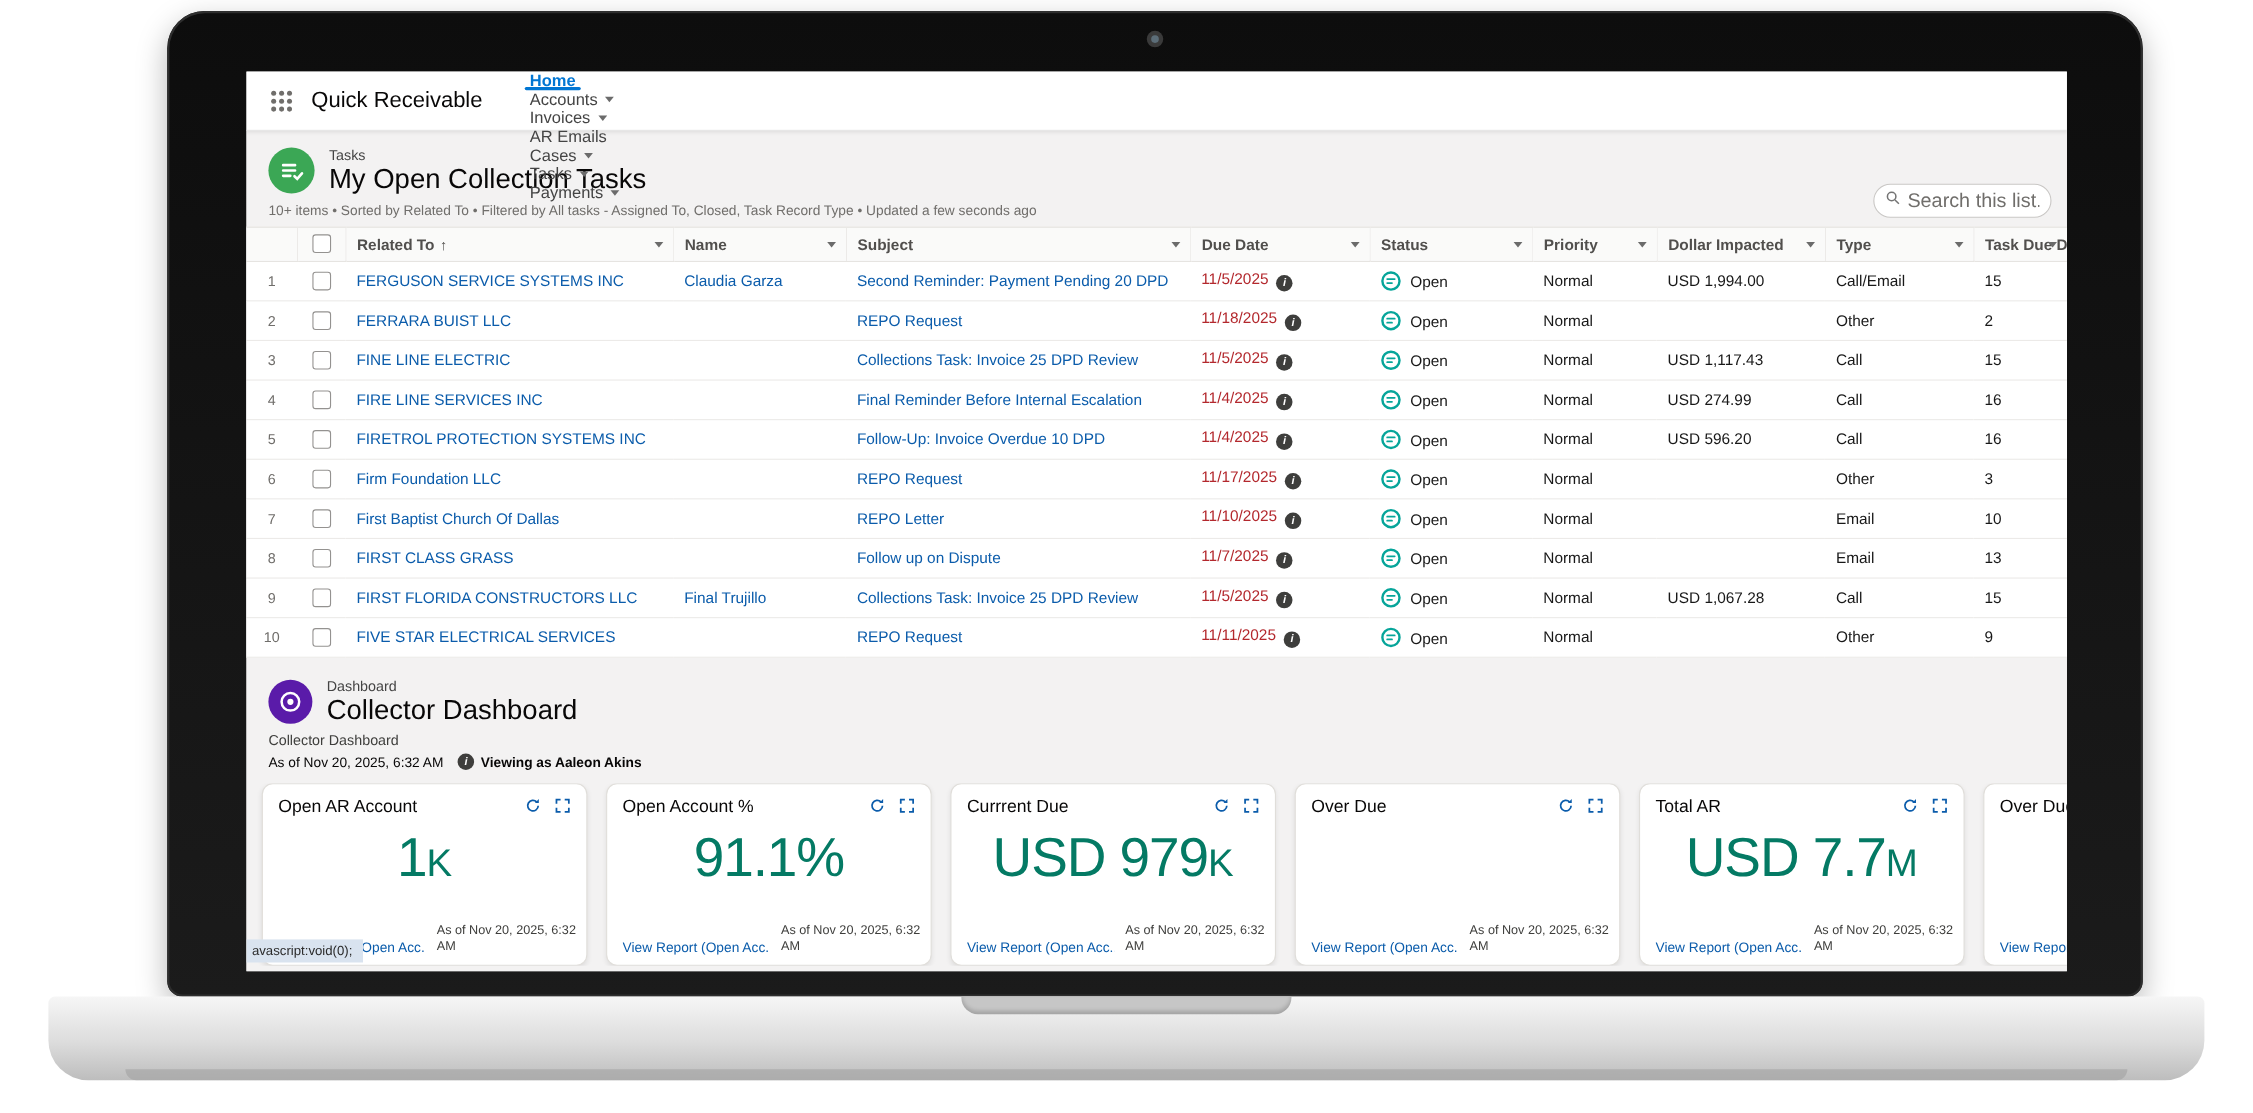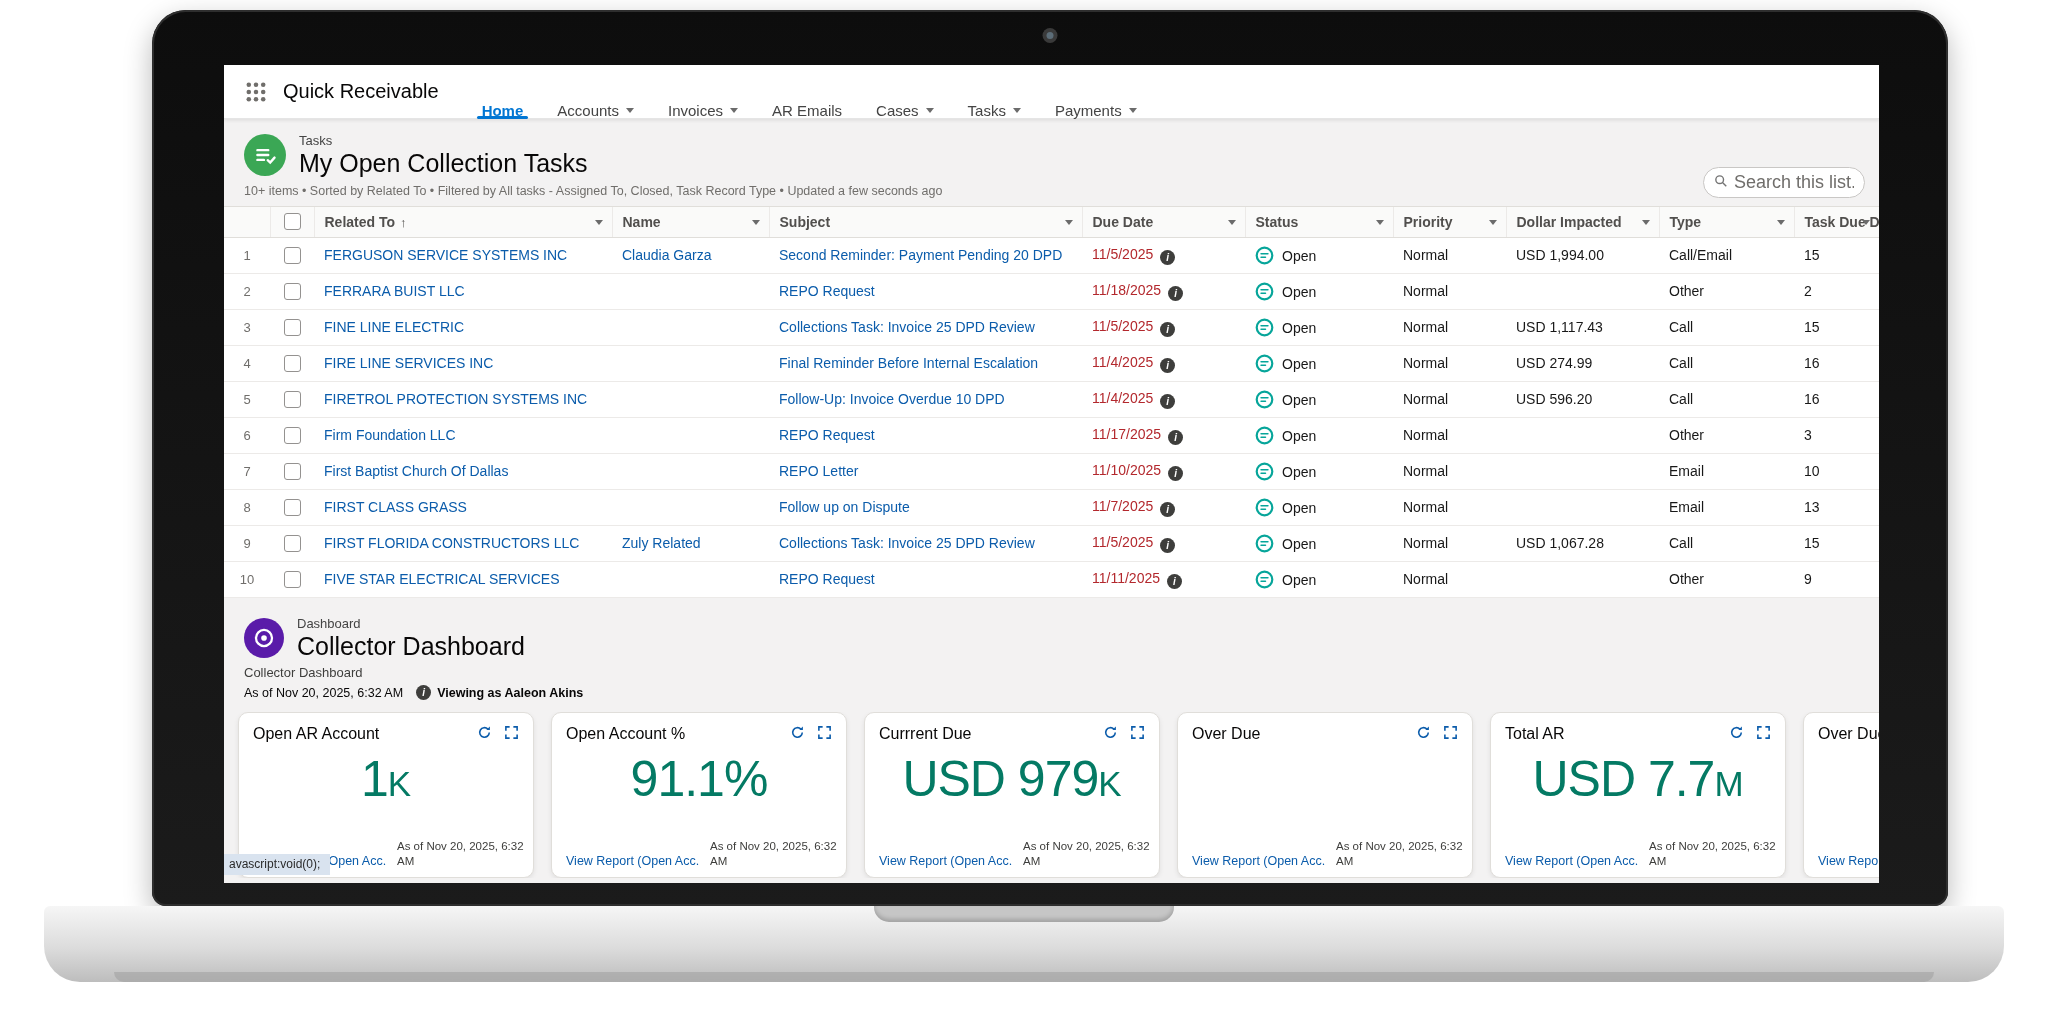--- a/index.html
+++ b/index.html
@@ -17,21 +17,21 @@
   .laptop-base::after{content:"";position:absolute;left:70px;right:70px;bottom:0;height:10px;background:#9e9e9e;border-radius:0 0 30px 30px;opacity:.55;}
   .notch{position:absolute;left:50%;top:0;transform:translateX(-50%);width:300px;height:16px;background:#c6c6c6;border-radius:0 0 15px 15px;box-shadow:inset 0 -3px 4px rgba(0,0,0,.18);}
 
   
   .app{position:absolute;left:72px;top:55px;width:1655px;height:818px;background:#fff;overflow:hidden;}
 
   .topnav{height:54px;display:flex;align-items:center;padding:0 20px;background:#fff;position:relative;z-index:3;
     border-bottom:1px solid #e5e5e5;box-shadow:0 2px 3px rgba(0,0,0,.07);}
   .waffle{width:24px;height:24px;display:inline-flex;cursor:pointer;}
   .appname{font-size:20px;color:#080707;margin:0 26px 0 15px;white-space:nowrap;}
-  .tabs{display:flex;align-items:flex-end;height:54px;}
+  .tabs{display:flex;align-items:flex-start;height:54px;flex-direction:column;}
   .tab{display:flex;align-items:center;gap:7px;padding:0 17px;font-size:15px;color:#444;cursor:pointer;position:relative;white-space:nowrap;}
   .tab.active{color:#0176d3;font-weight:700;}
   .tab.active::after{content:"";position:absolute;left:12px;right:12px;bottom:0;height:3px;background:#0176d3;border-radius:2px;}
   .chev{width:0;height:0;border-left:4.5px solid transparent;border-right:4.5px solid transparent;border-top:5px solid #6b6b6b;display:inline-block;}
 
   .content{background:#f3f2f2;height:764px;position:relative;}
 
   
   .list-head{display:flex;align-items:center;gap:13px;padding:14px 20px 0;}
   .obj-icon{width:42px;height:42px;border-radius:50%;display:flex;align-items:center;justify-content:center;flex:0 0 auto;}
@@ -319,21 +319,21 @@
                     </svg></span><span>Open</span></td>
                 <td>Normal</td>
                 <td></td>
                 <td>Email</td>
                 <td>13</td>
               </tr>
               <tr>
                 <td class="c-num">9</td>
                 <td class="c-cb"><span class="cb"></span></td>
                 <td><a>FIRST FLORIDA CONSTRUCTORS LLC</a></td>
-                <td><a>Zuly Related</a></td>
+                <td><a>Final Trujillo</a></td>
                 <td><a>Collections Task: Invoice 25 DPD Review</a></td>
                 <td><span class="due">11/5/2025</span><span class="info-dot">i</span></td>
                 <td><span class="st-ic"><svg viewBox="0 0 20 20" width="19" height="19">
                       <circle cx="10" cy="10" r="8.2" fill="none" stroke="#06a59a" stroke-width="2.3"></circle>
                       <path d="M6.4 8.1h7.2M6.4 11.9h4.6" stroke="#06a59a" stroke-width="1.7" stroke-linecap="round"></path>
                     </svg></span><span>Open</span></td>
                 <td>Normal</td>
                 <td>USD 1,067.28</td>
                 <td>Call</td>
                 <td>15</td>

